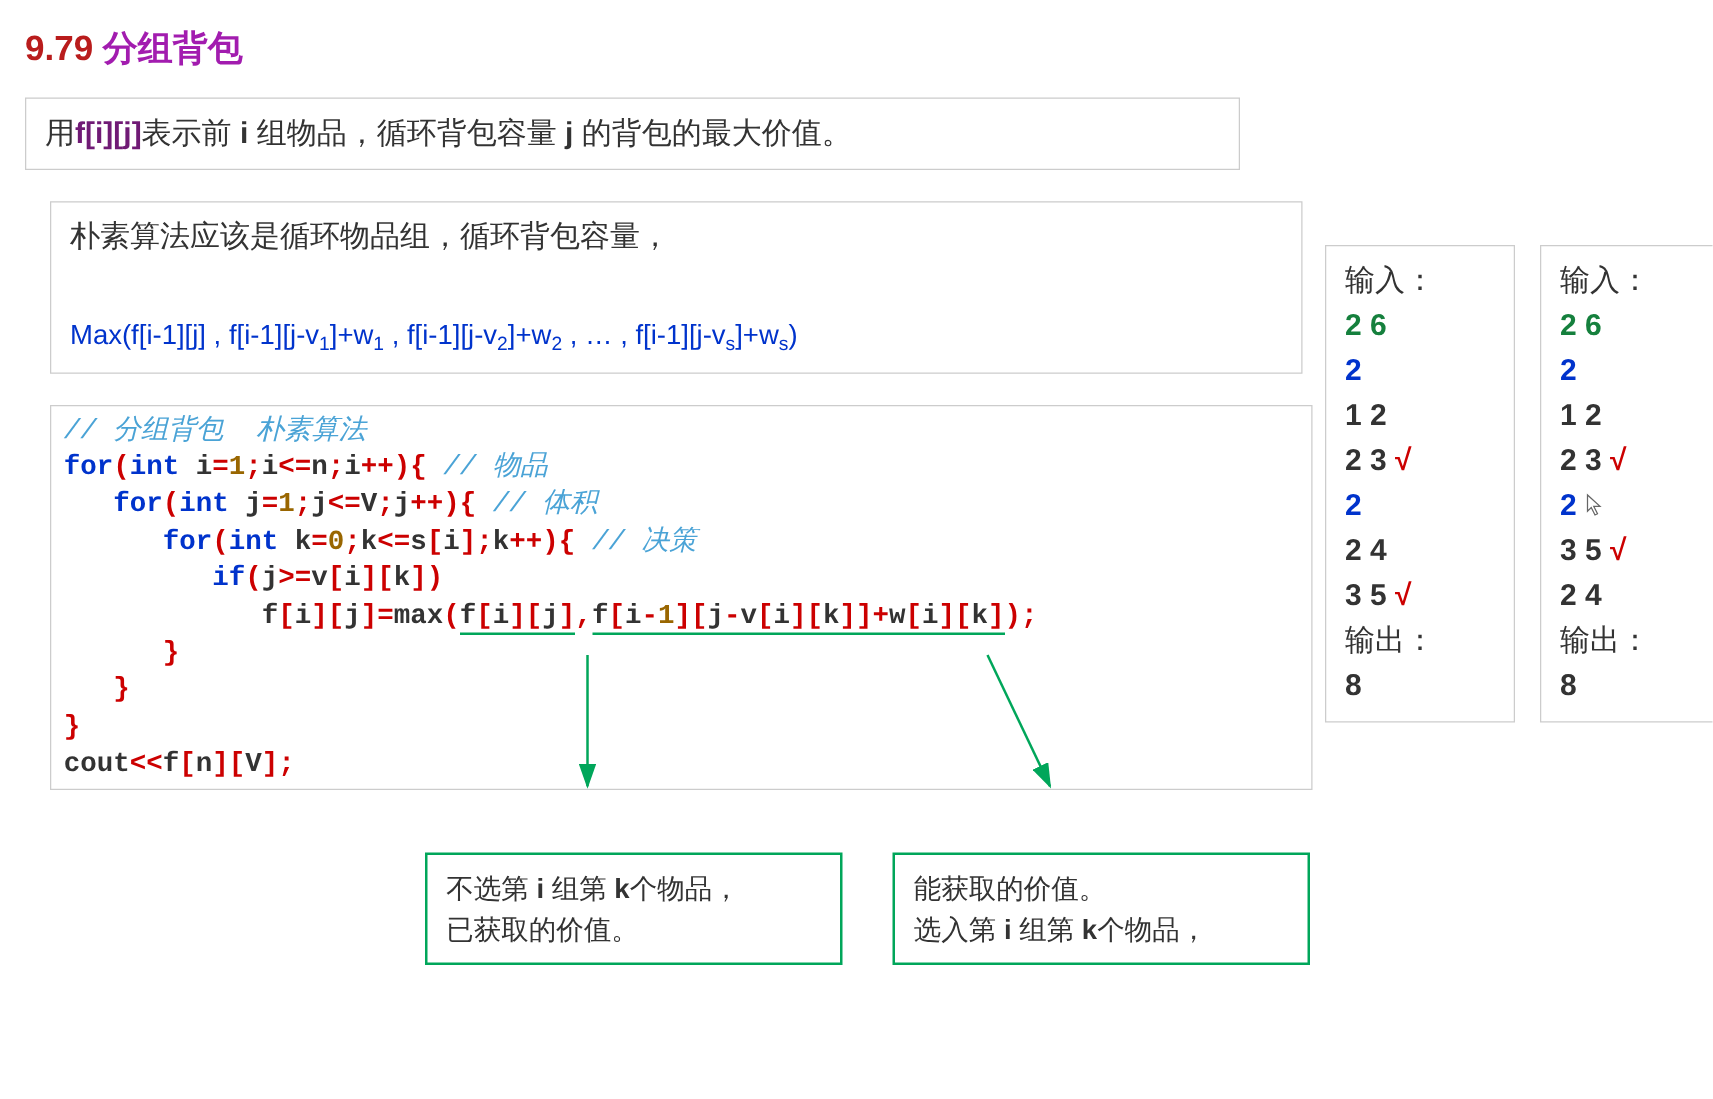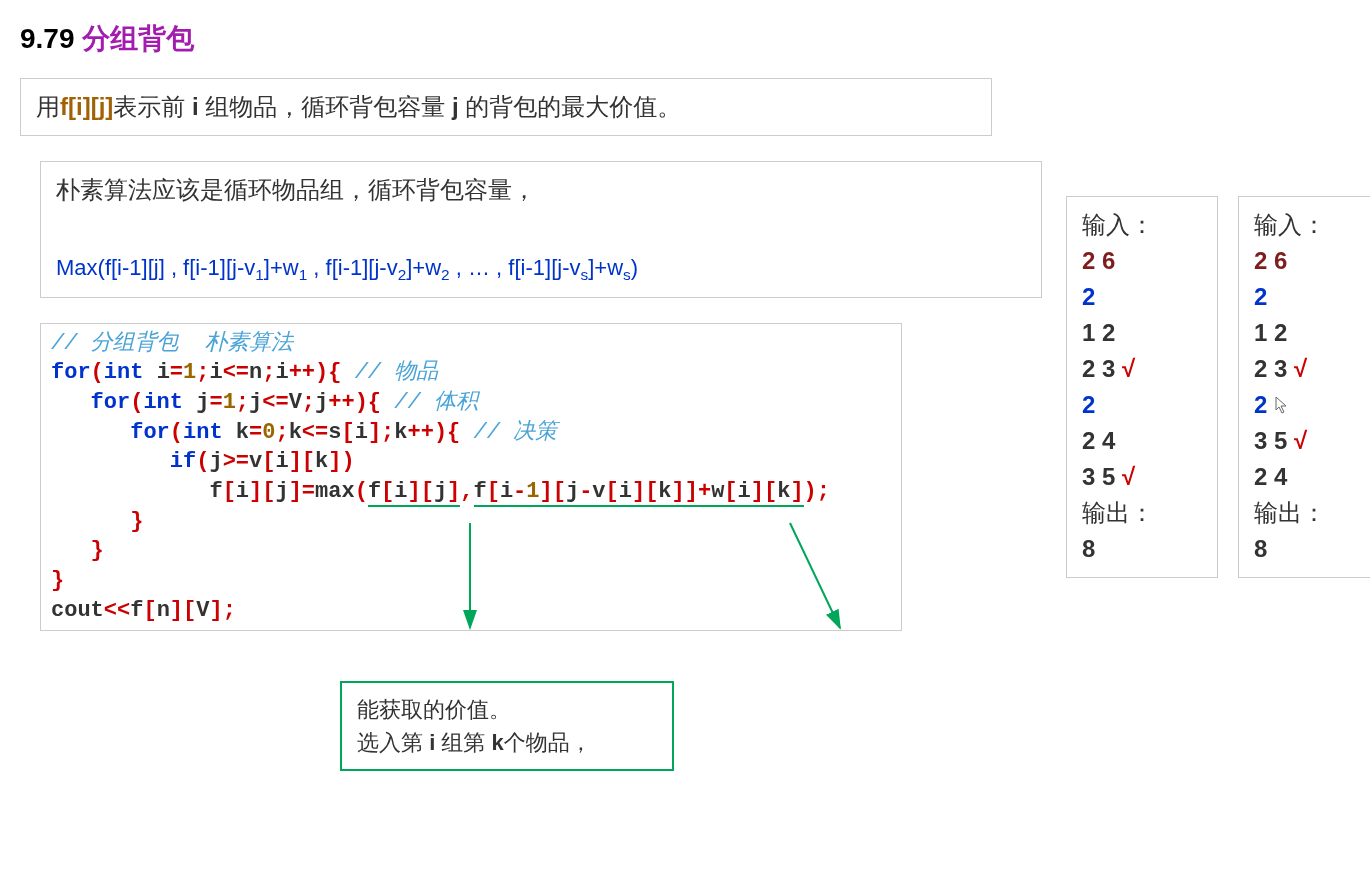--- a/index.html
+++ b/index.html
@@ -9,46 +9,46 @@
     background: white;
     color: #333;
     width: 1370px;
     box-sizing: border-box;
   }
   .heading {
     font-size: 28px;
     font-weight: bold;
     margin-bottom: 20px;
   }
-  .heading .num { color: #000000; }
+  .heading .num { color: #b91c1c; }
   .heading .title { color: #a21caf; }
   .box {
     border: 1px solid #ccc;
     padding: 10px 15px;
     margin-bottom: 25px;
     font-size: 24px;
     line-height: 1.5;
     display: inline-block;
   }
   .box-desc { width: 940px; }
-  .blue-bold { color: #a16207; font-weight: bold; }
+  .blue-bold { color: #701a75; font-weight: bold; }
   .bold { font-weight: bold; }
   .blue { color: #0033cc; }
-  .green { color: #7f1d1d; font-weight: bold; }
+  .green { color: #15803d; font-weight: bold; }
   .formula {
     font-family: "Segoe UI", Arial, sans-serif;
     color: #0033cc;
     font-size: 22px;
     margin-top: 43px;
   }
   sub { font-size: 0.7em; }
-  .row2 { display: flex; align-items: flex-start; gap: 24px; padding-left: 20px; }
+  .row2 { display: flex; align-items: flex-start; gap: 10px; padding-left: 20px; }
   .code-container {
     position: relative;
-    width: 862px;
+    width: 1010px;
   }
   .code-box {
     border: 1px solid #ccc;
     padding: 5px 10px;
     font-family: Consolas, "Courier New", monospace;
     font-size: 22px;
     line-height: 1.35;
     white-space: pre;
     color: #333;
     font-weight: bold;
@@ -144,20 +144,24 @@
           <marker id="arrowhead" markerWidth="10" markerHeight="7" refX="9" refY="3.5" orient="auto">
             <polygon points="0 0, 10 3.5, 0 7" fill="#00a65a"></polygon>
           </marker>
         </defs>
         <line x1="430" y1="200" x2="430" y2="305" stroke="#00a65a" stroke-width="2" marker-end="url(#arrowhead)"></line>
         <line x1="750" y1="200" x2="800" y2="305" stroke="#00a65a" stroke-width="2" marker-end="url(#arrowhead)"></line>
       </svg>
 
       <div class="callout-row">
         <div class="callout-box">
+          <div>不选第 <span class="bold">i</span> 组第 <span class="bold">k</span>个物品，</div>
+          <div>已获取的价值。</div>
+        </div>
+        <div class="callout-box">
           <div>能获取的价值。</div>
           <div>选入第 <span class="bold">i</span> 组第 <span class="bold">k</span>个物品，</div>
         </div>
       </div>
     </div>
   </div>
 
   <div class="io-boxes">
     <div class="io-box">
       <div style="font-weight:normal;">输入：</div>

